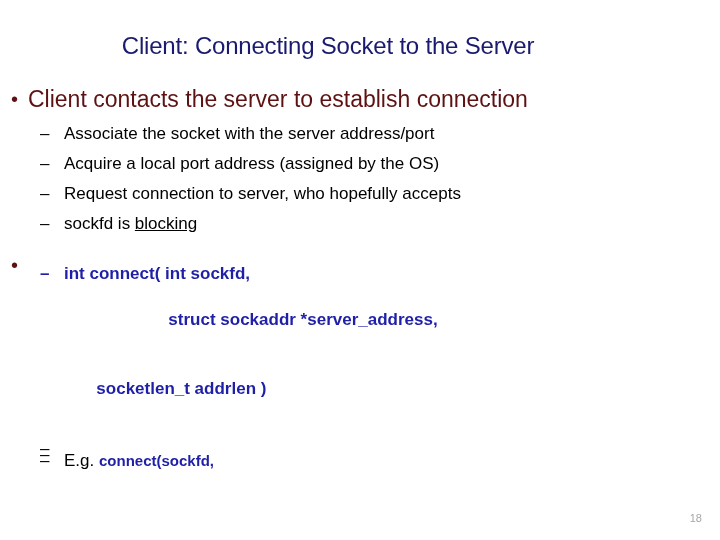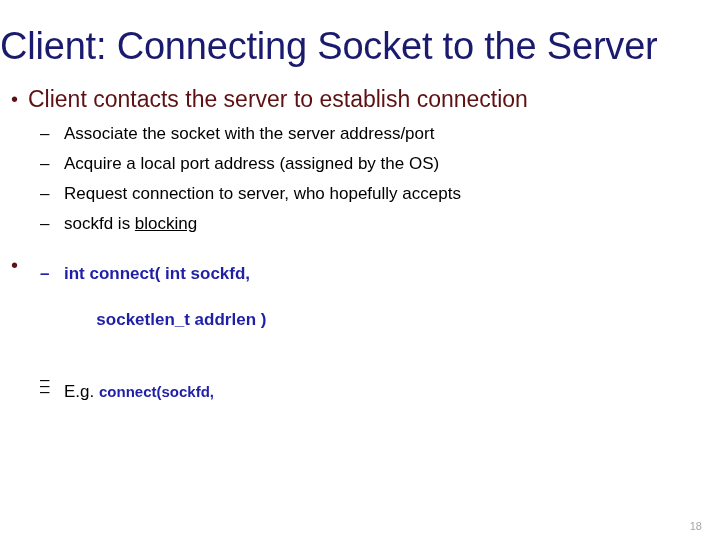--- a/index.html
+++ b/index.html
@@ -18,21 +18,21 @@
     overflow: hidden;
   }
 
   
   .slide-title {
     position: absolute;
     left: 0;
     top: 28px;
     width: 656px;
     text-align: center;
-    font-size: 38px;
+    font-size: 24px;
     line-height: 36px;
     color: #1a1a6e;
     font-weight: 400;
     letter-spacing: -0.2px;
     white-space: nowrap;
   }
 
   
   .body-area {
     position: absolute;
@@ -107,21 +107,21 @@
 
   .sp-8  { height: 8px; }
   .sp-12 { height: 12px; }
   .sp-14 { height: 14px; }
   .sp-6  { height: 6px; }
 
   
   .page-number {
     position: absolute;
     right: 18px;
-    bottom: 8px;
+    bottom: 16px;
     font-size: 11px;
     color: #a6a6a6;
     font-family: "Liberation Sans", sans-serif;
   }
 </style>
 </head>
 <body>
 
 <div class="slide">
 
@@ -162,20 +162,23 @@
     <div class="lvl1">
       <span class="dot">•</span>
     </div>
 
     <div class="sp-12"></div>
 
     <div class="lvl2 code">
       <span class="dash">–</span><span>int connect( int sockfd,</span>
     </div>
 
+    <div class="code-cont" style="padding-left:140px;">
+      <span>struct sockaddr *server_address,</span>
+    </div>
 
     <div class="code-cont" style="padding-left:68px;">
       <span>socketlen_t addrlen )</span>
     </div>
 
     <div class="sp-14"></div>
 
     <div class="lvl2">
       <span class="dash">–</span>
     </div>

